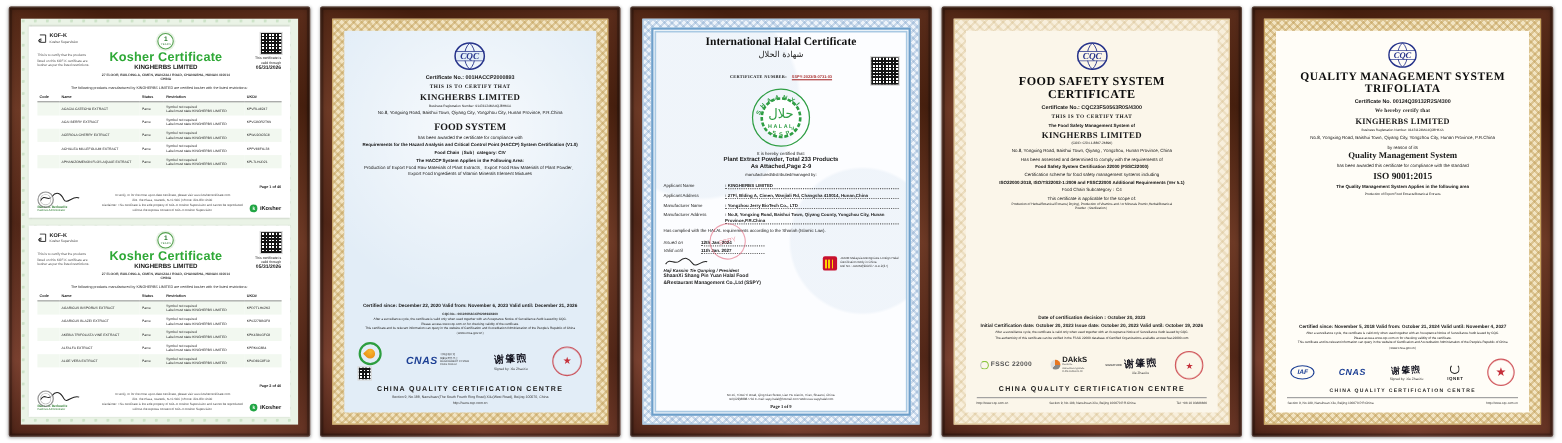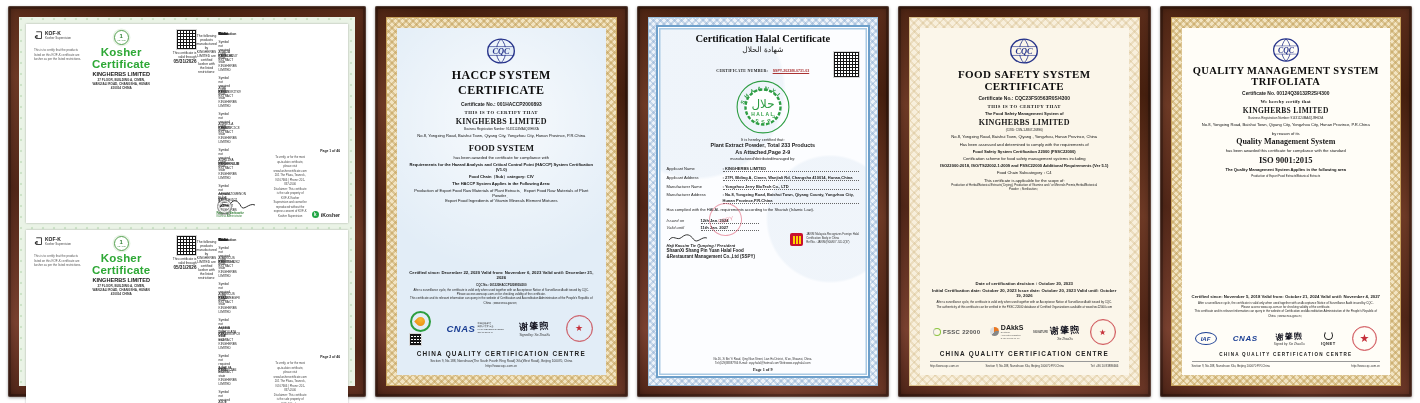--- a/index.html
+++ b/index.html
@@ -29,21 +29,21 @@
   .sig-cn { font-weight:bold; font-size:9px; transform:rotate(-4deg); color:#13131f; letter-spacing:1px; }
   .sig-sub { font-size:3px; color:#333; text-align:center; }
 
   
   .mat {
     height:100%; padding:7px; display:flex; flex-direction:column; gap:7px;
     background-color:#eaf3e6;
     background-image: radial-gradient(circle at 2px 2px, #cde3c8 1.2px, transparent 1.6px);
     background-size:11px 11px;
   }
-  .kcert { background:#fff; flex:1; padding:6px 8px 5px; display:flex; flex-direction:row; box-shadow:0 0 2px rgba(0,0,0,.3); position:relative; }
+  .kcert { background:#fff; flex:1; padding:6px 8px 5px; display:flex; flex-direction:column; box-shadow:0 0 2px rgba(0,0,0,.3); position:relative; }
   .k-head { display:flex; align-items:flex-start; }
   .k-left { width:58px; }
   .kofk-row { display:flex; gap:2px; align-items:center; }
   .kofk-name { font-weight:bold; font-size:5px; }
   .kofk-sub { font-size:3px; color:#444; }
   .k-note { font-size:3px; color:#555; margin-top:8px; line-height:1.5; }
   .k-center { flex:1; text-align:center; }
   .badge1y { width:15px; height:15px; margin:0 auto 1px; border:1px solid #53a04e; border-radius:50%; box-shadow:0 0 0 1.5px #e7f2e4; display:flex; flex-direction:column; align-items:center; justify-content:center; color:#2f7d33; }
   .badge1y .n { font-size:6px; font-weight:bold; line-height:1; }
   .badge1y .u { font-size:2.4px; letter-spacing:.2px; }
@@ -423,21 +423,20 @@
 
   <div class="frame">
     <div class="frame-inner gold-wrap">
       <div class="paper paper-haccp">
         <svg class="cqc-logo" width="42" height="28" viewBox="0 0 60 40">
           <ellipse cx="30" cy="20" rx="19" ry="17" fill="none" stroke="#27348b" stroke-width="2"></ellipse>
           <path d="M11 14h38 M11 26h38 M30 3c-9 8-9 26 0 34 M30 3c9 8 9 26 0 34" fill="none" stroke="#27348b" stroke-width="1.2"></path>
           <rect x="13" y="14.5" width="34" height="11" fill="#e2edf7"></rect>
           <text x="30" y="24" text-anchor="middle" font-size="12" font-weight="bold" font-style="italic" fill="#27348b" font-family="Liberation Serif, serif">CQC</text>
         </svg>
-        <div class="big-title t-serif">HACCP SYSTEM CERTIFICATE</div>
         <div class="certno">Certificate No.: 001HACCP2000893</div>
         <div class="certify t-serif">THIS IS TO CERTIFY THAT</div>
         <div class="company t-serif">KINGHERBS LIMITED</div>
         <div class="regno">Business Registration Number: 91431124MA4QJ8H6XA</div>
         <div class="addr">No.8, Yongxing Road, Baishui Town, Qiyang City, Yongzhou City, Hunan Province, P.R.China</div>
         <div class="sysname t-serif">FOOD SYSTEM</div>
         <div class="line">has been awarded the certificate for compliance with</div>
         <div class="line b">Requirements for the Hazard Analysis and Critical Control Point (HACCP) System Certification (V1.0)</div>
         <div class="line b">Food Chain（Sub）category: CIV</div>
         <div class="line b">The HACCP System Applies in the Following Area:</div>
@@ -474,21 +473,21 @@
         <div class="centre">CHINA QUALITY CERTIFICATION CENTRE</div>
         <div class="centre-addr">Section 9, No.188, Nansihuan(The South Fourth Ring Road) Xilu(West Road), Beijing 100070, China</div>
         <div class="centre-url">http://www.cqc.com.cn</div>
       </div>
     </div>
   </div>
 
   <div class="frame">
     <div class="frame-inner blue-wrap">
       <div class="halal-box">
-        <div class="hl-title">Certification Halal Certificate</div>
+        <div class="hl-title">International Halal Certificate</div>
         <div class="hl-ar">شهادة الحلال</div>
         <div class="hl-certrow">
           <span class="hl-cnlabel">CERTIFICATE NUMBER:</span>
           <span class="hl-cn">SSPY-2023/B-0731-03</span>
           <div class="qr hl-qr"></div>
         </div>
         <svg class="halal-seal" width="56" height="56" viewBox="0 0 80 80">
           <defs>
               <path id="arcT" d="M 12 44 A 28 28 0 0 1 68 44"></path>
               <path id="arcB" d="M 16 48 A 26 26 0 0 0 64 48"></path>

